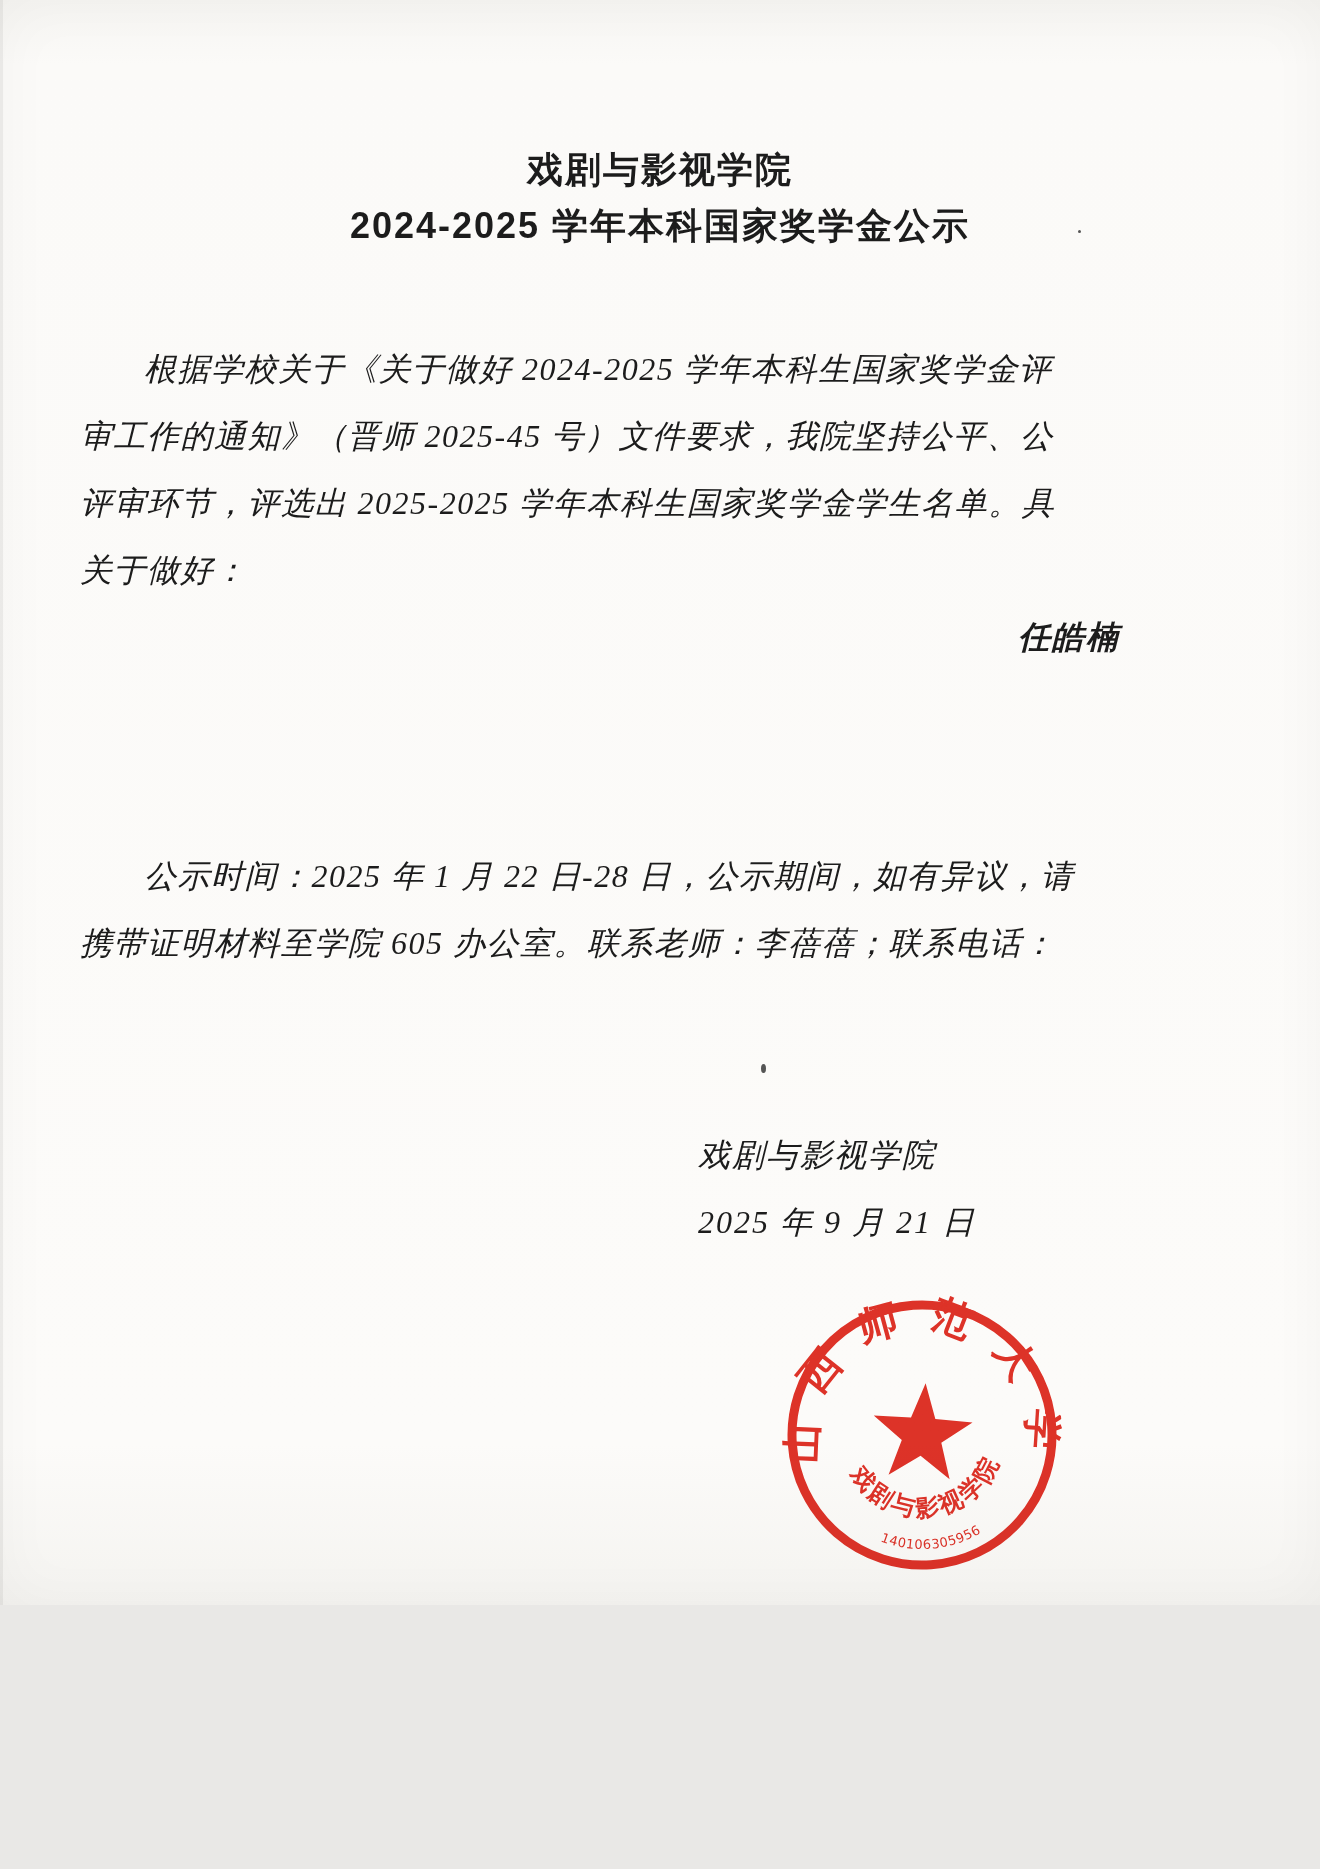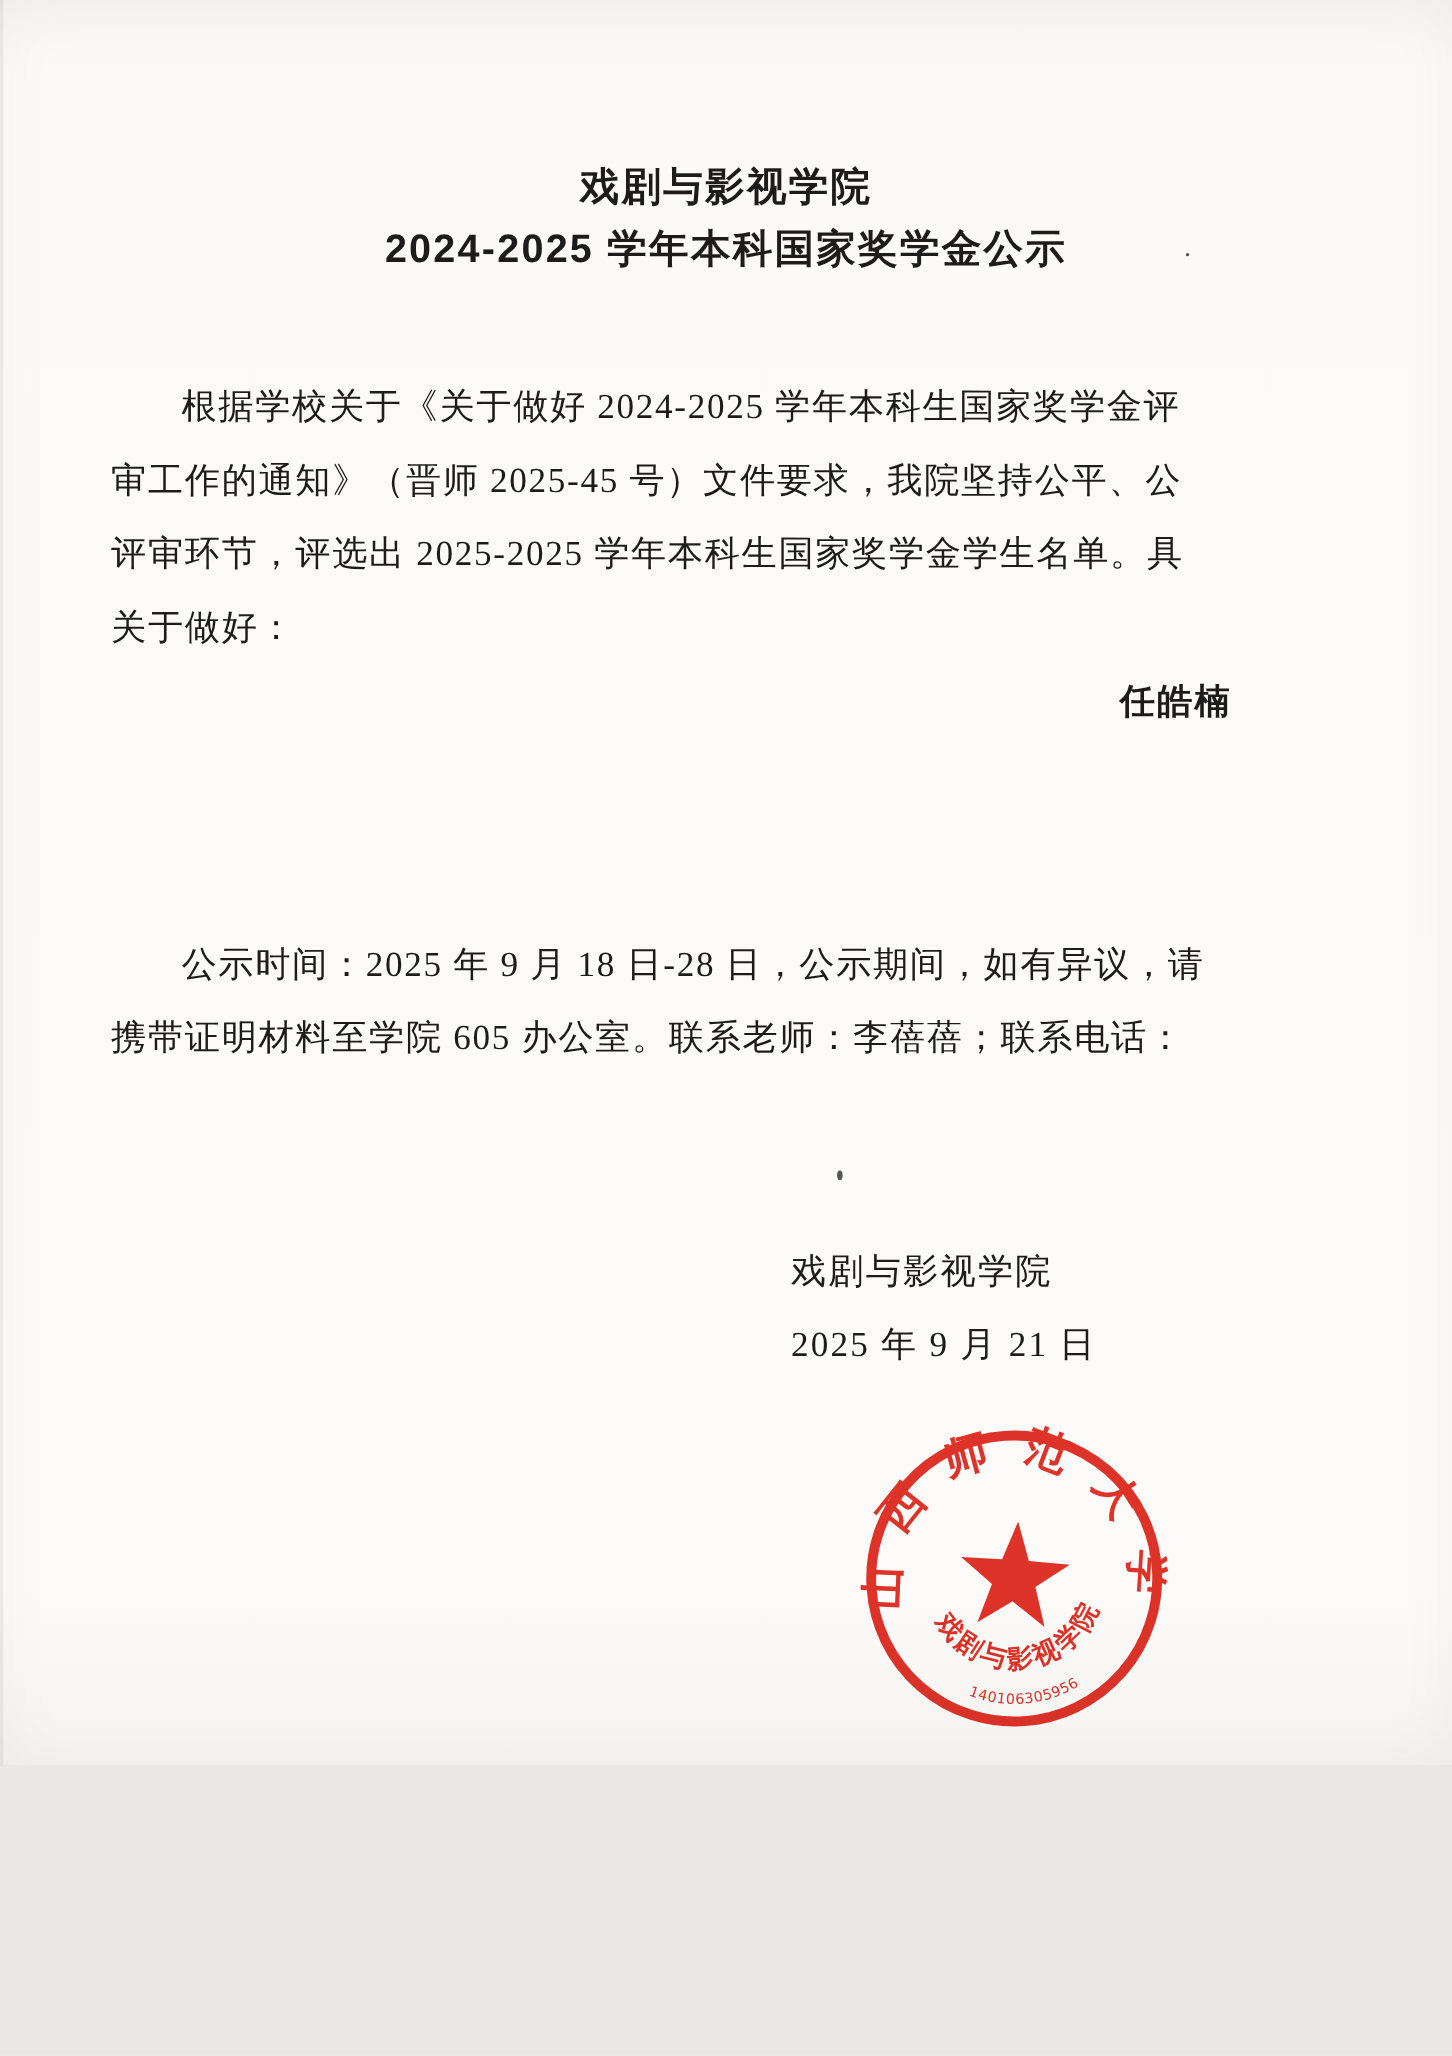--- a/index.html
+++ b/index.html
@@ -18,21 +18,21 @@
   }
   .titles{padding-top:142px;text-align:center;}
   .titles h1{
     margin:0;
     font-family:"Liberation Sans","DejaVu Sans",sans-serif;
     font-weight:700;
     font-size:36px;
     line-height:56px;
     letter-spacing:2px;
   }
-  .content{padding-left:101px;padding-right:200px;}
+  .content{padding-left:80px;padding-right:200px;font-style:italic;}
   .para{font-size:32px;letter-spacing:1.5px;}
   .para .line{line-height:67px;white-space:nowrap;}
   .para .indent{text-indent:64px;}
   .p1{margin-top:82px;}
   .p2{margin-top:172px;}
   .awardee{
     margin-left:64px;
     font-size:32px;
     font-weight:700;
     line-height:67px;
@@ -67,21 +67,21 @@
     <div class="para p1">
       <div class="line indent">根据学校关于《关于做好 2024-2025 学年本科生国家奖学金评</div>
       <div class="line">审工作的通知》（晋师 2025-45 号）文件要求，我院坚持公平、公</div>
       <div class="line">评审环节，评选出 2025-2025 学年本科生国家奖学金学生名单。具</div>
       <div class="line">关于做好：</div>
     </div>
 
     <div class="awardee">任皓楠</div>
 
     <div class="para p2">
-      <div class="line indent">公示时间：2025 年 9 月 18 日-28 日，公示期间，如有异议，请</div>
+      <div class="line indent">公示时间：2025 年 1 月 22 日-28 日，公示期间，如有异议，请</div>
       <div class="line">携带证明材料至学院 605 办公室。联系老师：李蓓蓓；联系电话：</div>
     </div>
 
     <div class="sig">
       <div>戏剧与影视学院</div>
       <div>2025 年 9 月 21 日</div>
     </div>
 
   </div>
 

